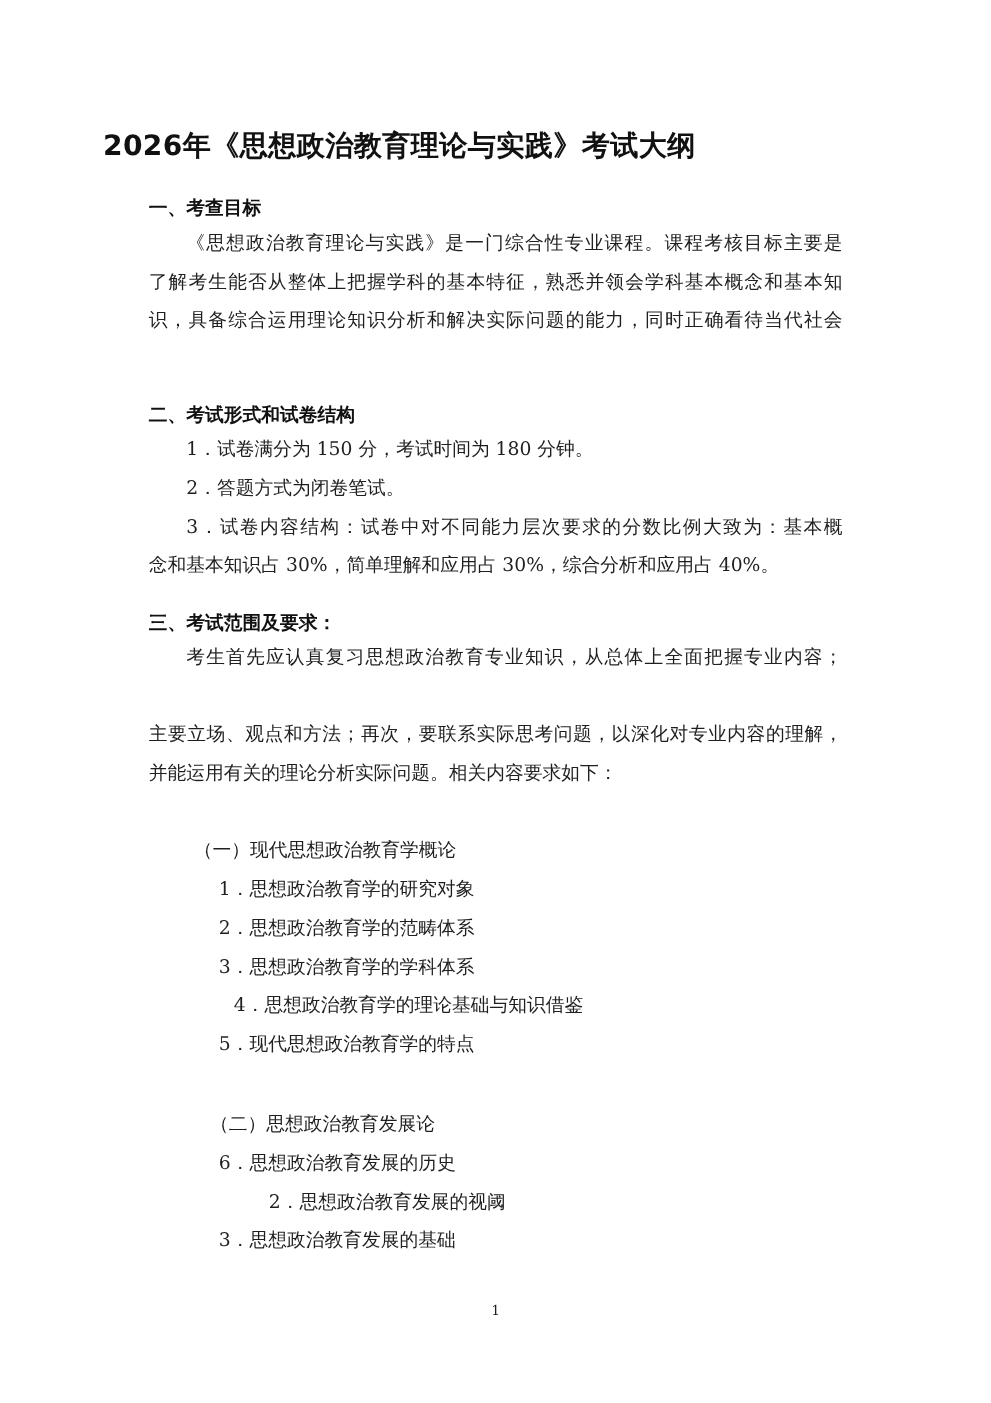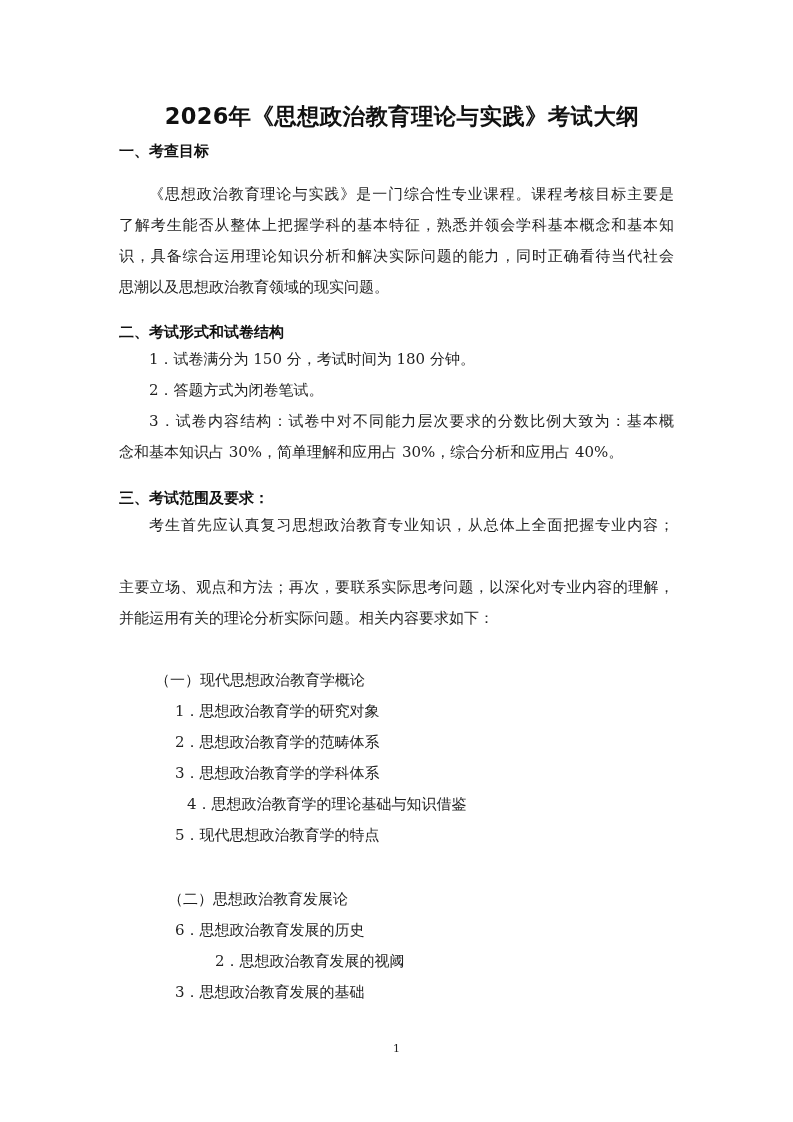--- a/index.html
+++ b/index.html
@@ -1,40 +1,39 @@
 <!DOCTYPE html>
 <html><head>
 <meta charset="utf-8">
 <style>
   html, body { margin:0; padding:0; background:#ffffff; }
   body { width:793px; height:1122px; position:relative; overflow:hidden;
          font-family:"DejaVu Serif","Liberation Serif",serif; color:#1a1a1a; }
   .page { position:absolute; left:0; top:0; width:793px; height:1122px; }
-  .title { position:absolute; left:0; width:639px; top:101px; text-align:right;
+  .title { position:absolute; left:0; width:639px; top:101px; text-align:center;
            font-family:"DejaVu Sans","Liberation Sans",sans-serif; font-weight:bold;
            font-size:22.5px; letter-spacing:0.3px; color:#111; }
   .h { position:absolute; left:119px; font-family:"DejaVu Sans","Liberation Sans",sans-serif;
        font-weight:bold; font-size:15px; color:#111; }
   .line { position:absolute; font-size:15px; white-space:nowrap; color:#1f1f1f; }
   .just { left:119px; width:555px; text-align:justify; text-align-last:justify; }
   .pagenum { position:absolute; top:1042px; left:0; width:793px; text-align:center;
              font-size:11px; color:#222; }
 </style>
 </head>
 <body>
 
 <div class="page">
 
   <div class="title">2026年《思想政治教育理论与实践》考试大纲</div>
 
-  <div class="h" style="top:142px;">一、考查目标</div>
+  <div class="h" style="top:157px;">一、考查目标</div>
   <div class="line just" style="top:185px; left:149px; width:525px;">《思想政治教育理论与实践》是一门综合性专业课程。课程考核目标主要是</div>
   <div class="line just" style="top:216px;">了解考生能否从整体上把握学科的基本特征，熟悉并领会学科基本概念和基本知</div>
   <div class="line just" style="top:247px;">识，具备综合运用理论知识分析和解决实际问题的能力，同时正确看待当代社会</div>
-  <div class="line" style="top:278px; left:119px;">思潮以及思想政治教育领域的现实问题。</div>
 
   <div class="h" style="top:323px;">二、考试形式和试卷结构</div>
   <div class="line" style="top:350px; left:149px;">1．试卷满分为 150 分，考试时间为 180 分钟。</div>
   <div class="line" style="top:381px; left:149px;">2．答题方式为闭卷笔试。</div>
   <div class="line just" style="top:412px; left:149px; width:525px;">3．试卷内容结构：试卷中对不同能力层次要求的分数比例大致为：基本概</div>
   <div class="line" style="top:443px; left:119px;">念和基本知识占 30%，简单理解和应用占 30%，综合分析和应用占 40%。</div>
 
   <div class="h" style="top:489px;">三、考试范围及要求：</div>
   <div class="line just" style="top:516px; left:149px; width:525px;">考生首先应认真复习思想政治教育专业知识，从总体上全面把握专业内容；</div>
   <div class="line just" style="top:578px;">主要立场、观点和方法；再次，要联系实际思考问题，以深化对专业内容的理解，</div>

